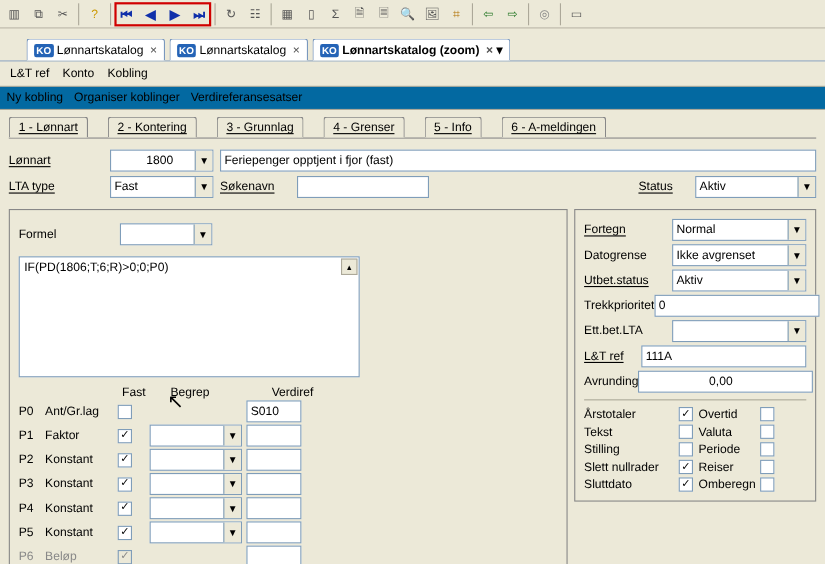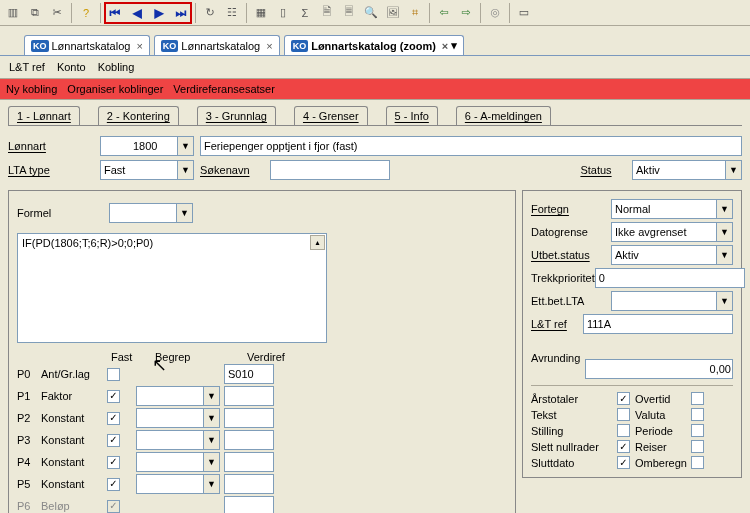--- a/index.html
+++ b/index.html
@@ -55,21 +55,21 @@
   }
   .closex { color:#555; font-size:11px; margin-left:3px; cursor:pointer;}
   .menubar {
     background:#ece9d8;
     padding:3px 6px;
     border-bottom:1px solid #aca899;
     display:flex; gap:6px;
   }
   .menubar span { padding:2px 3px; }
   .subbar {
-    background:#ef4444;
+    background:#0369a1;
     padding:4px 6px;
     display:flex; gap:10px;
     border-bottom:1px solid #aca899;
   }
   .content {
     background:#ece9d8;
     padding:6px 8px;
   }
   .num-tabs {
     display:flex; align-items:flex-end; gap:16px;
@@ -117,21 +117,21 @@
   .grid-hdr div { font-size:11px;}
   .prow { display:flex; align-items:center; height:22px; gap:4px;}
   .pcode { width:20px;}
   .pname { width:62px;}
   .chk { width:13px;height:13px; display:inline-flex;align-items:center;justify-content:center;border:1px solid #7f9db9;background:#fff;font-size:10px;line-height:1;}
   .chk.on::after{content:"✓";}
   .chk.grey{ background:#ece9d8;}
   .rrow{display:flex;align-items:center;margin-bottom:3px;}
   .rrow .rl{ width:80px;}
   .rcombo { flex:1; }
-  .rtext{ text-align:right; padding-right:1px;margin-top:22px;}
+  .rtext{ text-align:center; padding-right:12px;}
   .chkgrid{display:grid;grid-template-columns:86px 18px 56px 18px;row-gap:3px;align-items:center;margin-top:6px;}
   .caret{font-size:11px;}
   .sep-line{height:1px;background:#aca899;margin:6px 0;}
   .disabled{color:#888;}
   .cursor{position:absolute;left:152px;top:254px;font-size:18px;pointer-events:none;}
   .content-wrap{position:relative;}
 </style>
 </head>
 <body>
 

